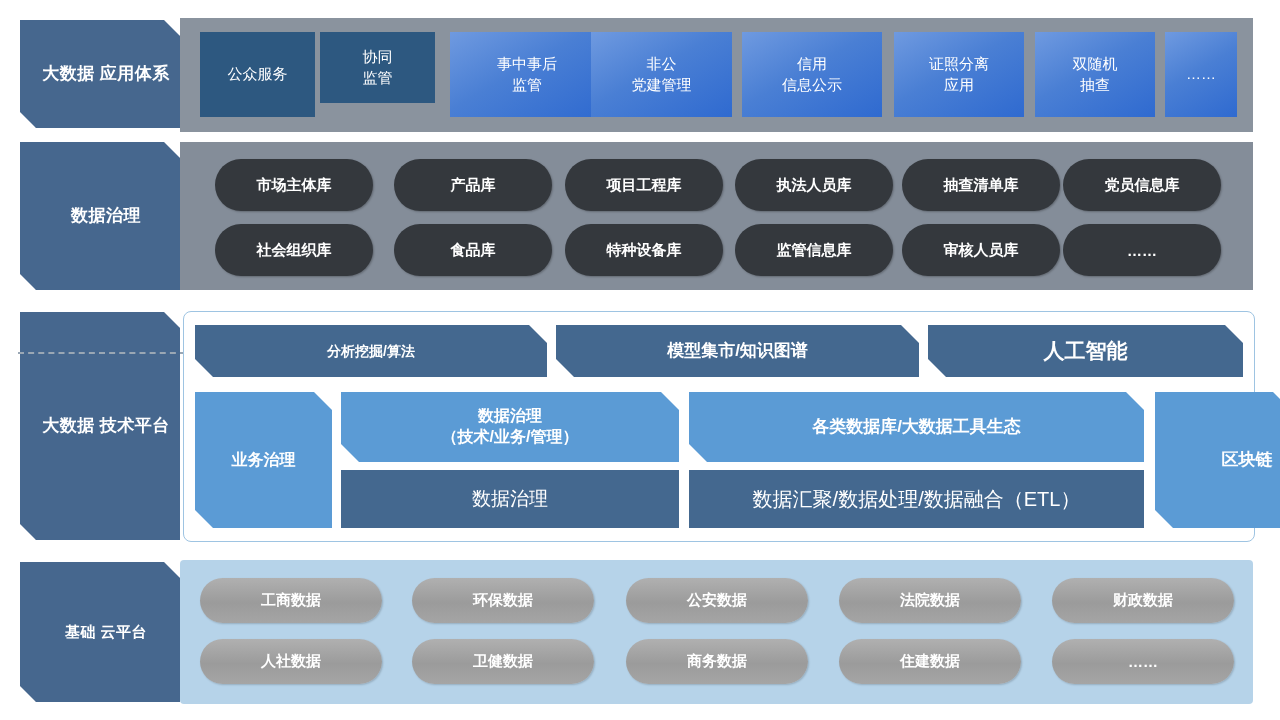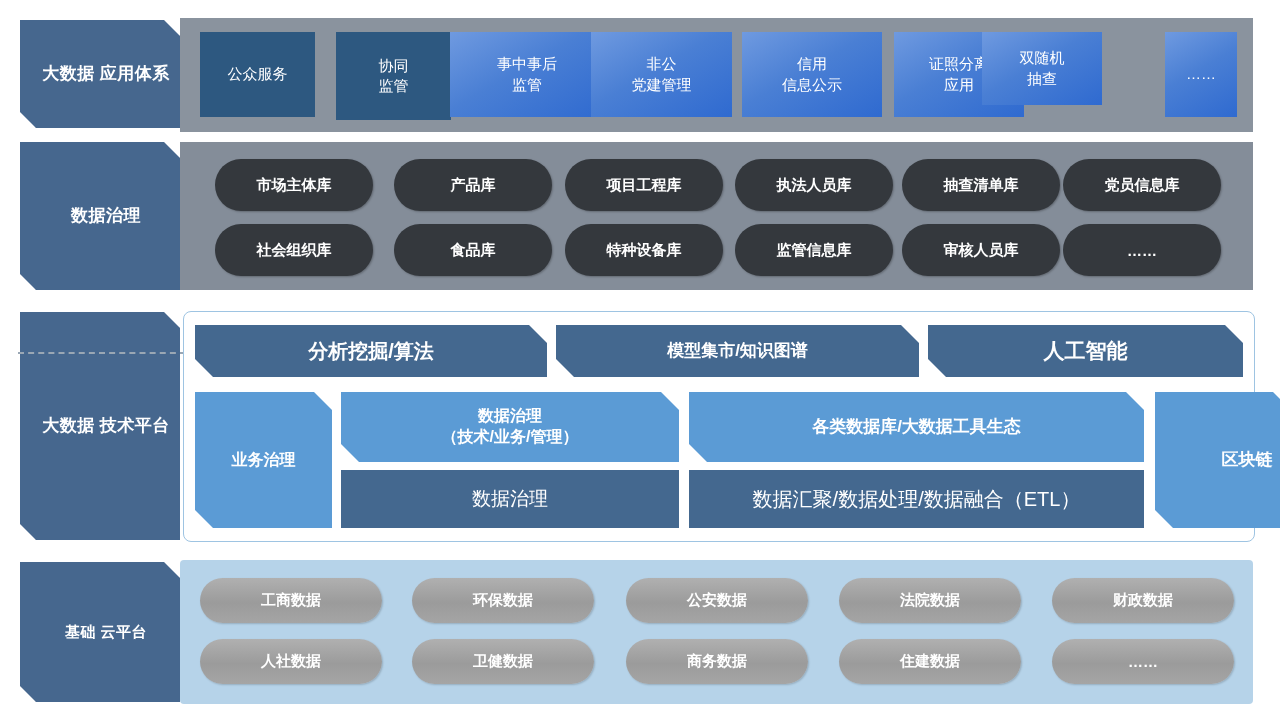--- a/index.html
+++ b/index.html
@@ -78,31 +78,31 @@
 <body>
 
 <div class="canvas">
 
   <div class="lbl" style="left:20px;top:20px;width:148px;height:108px;font-size:17px;">大数据
 应用体系</div>
 
   <div class="panel panel-gray" style="left:180px;top:18px;width:1073px;height:114px;"></div>
 
   <div class="app-tile app-dark" style="left:200px;top:32px;width:115px;height:85px;">公众服务</div>
-  <div class="app-tile app-dark" style="left:336px;top:32px;width:115px;height:88px;">协同
+  <div class="app-tile app-dark" style="left:320px;top:32px;width:115px;height:71px;">协同
 监管</div>
   <div class="app-tile app-blue" style="left:450px;top:32px;width:154px;height:85px;">事中事后
 监管</div>
   <div class="app-tile app-blue" style="left:591px;top:32px;width:141px;height:85px;">非公
 党建管理</div>
   <div class="app-tile app-blue" style="left:742px;top:32px;width:140px;height:85px;">信用
 信息公示</div>
   <div class="app-tile app-blue" style="left:894px;top:32px;width:130px;height:85px;">证照分离
 应用</div>
-  <div class="app-tile app-blue" style="left:982px;top:32px;width:120px;height:73px;">双随机
+  <div class="app-tile app-blue" style="left:1035px;top:32px;width:120px;height:85px;">双随机
 抽查</div>
   <div class="app-tile app-blue" style="left:1165px;top:32px;width:72px;height:85px;">……</div>
 
   <div class="lbl" style="left:20px;top:142px;width:148px;height:148px;font-size:17px;">数据治理</div>
 
   <div class="panel panel-gray2" style="left:180px;top:142px;width:1073px;height:148px;"></div>
 
   <div class="pill pill-dark" style="left:215px;top:159px;width:158px;height:52px;">市场主体库</div>
   <div class="pill pill-dark" style="left:394px;top:159px;width:158px;height:52px;">产品库</div>
   <div class="pill pill-dark" style="left:565px;top:159px;width:158px;height:52px;">项目工程库</div>
@@ -117,21 +117,21 @@
   <div class="pill pill-dark" style="left:902px;top:224px;width:158px;height:52px;">审核人员库</div>
   <div class="pill pill-dark" style="left:1063px;top:224px;width:158px;height:52px;">……</div>
 
   <div class="lbl" style="left:20px;top:312px;width:148px;height:228px;font-size:17px;">大数据
 技术平台</div>
 
   <div class="dashline" style="left:18px;top:352px;width:168px;"></div>
 
   <div class="panel panel-white" style="left:183px;top:311px;width:1070px;height:229px;"></div>
 
-  <div class="card card-dark cut bold" style="left:195px;top:325px;width:352px;height:52px;font-size:20px;">分析挖掘/算法</div>
+  <div class="card card-dark cut bold" style="left:195px;top:325px;width:352px;height:52px;font-size:14px;">分析挖掘/算法</div>
   <div class="card card-dark cut bold" style="left:556px;top:325px;width:363px;height:52px;font-size:17px;">模型集市/知识图谱</div>
   <div class="card card-dark cut bold" style="left:928px;top:325px;width:315px;height:52px;font-size:21px;">人工智能</div>
 
   <div class="card card-lblue cut bold" style="left:195px;top:392px;width:137px;height:136px;font-size:16px;">业务治理</div>
 
   <div class="card card-lblue cut bold" style="left:341px;top:392px;width:338px;height:70px;font-size:16px;">数据治理
 （技术/业务/管理）</div>
 
   <div class="card card-dark" style="left:341px;top:470px;width:338px;height:58px;font-size:19px;">数据治理</div>
 

